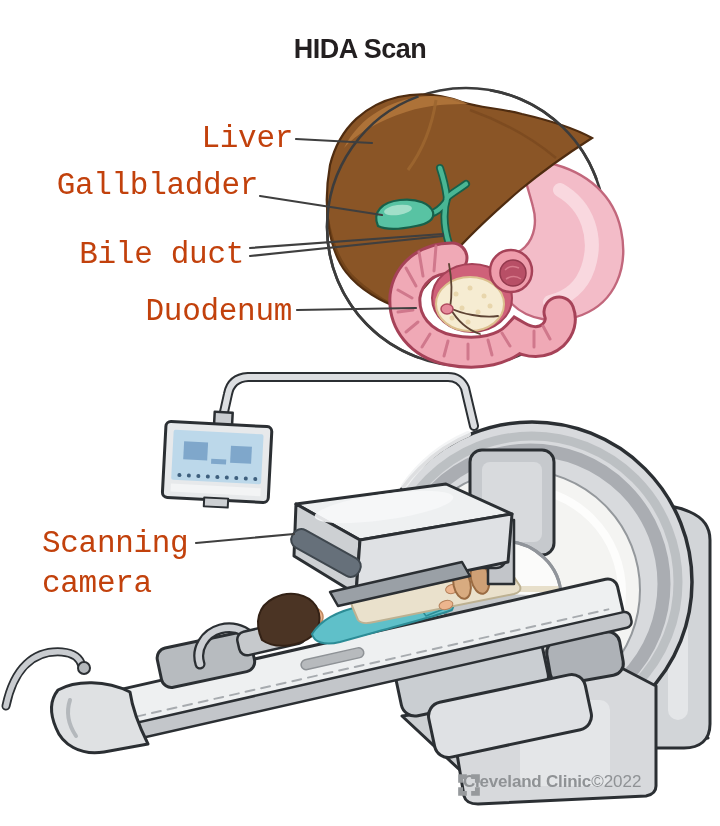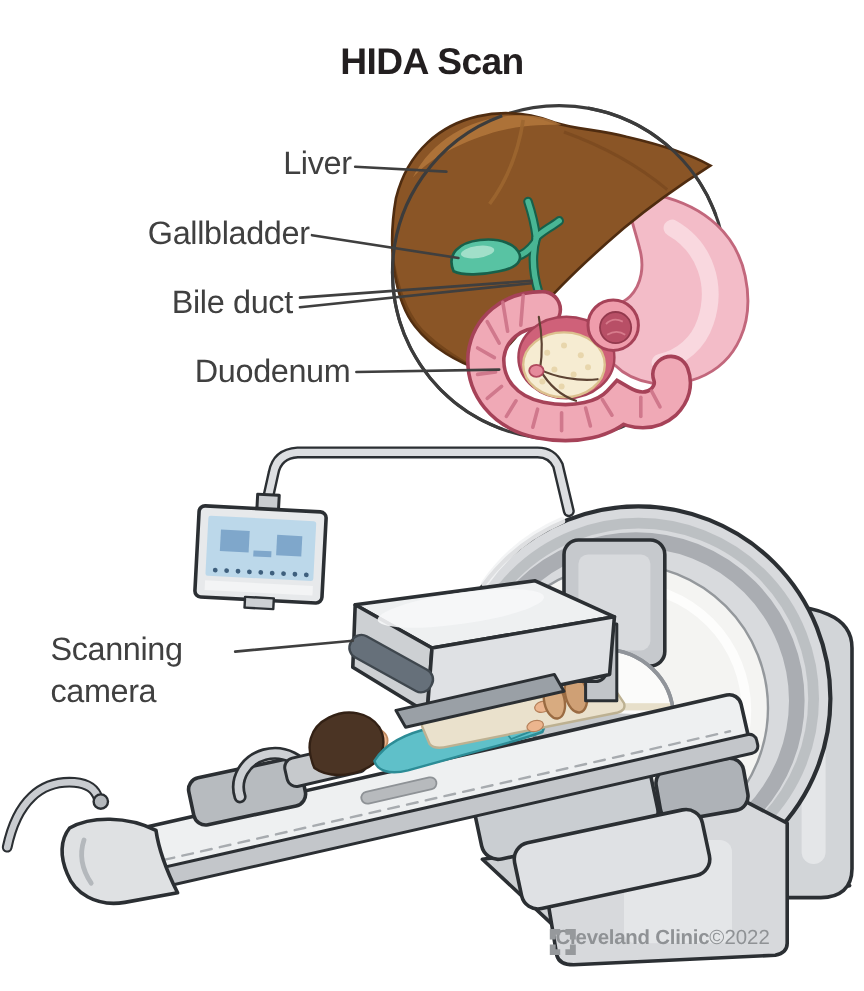--- a/index.html
+++ b/index.html
@@ -1,24 +1,24 @@
 <!DOCTYPE html>
 <html><head>
 <meta charset="utf-8">
 <style>
   html,body{margin:0;padding:0;background:#fff;}
   .canvas{position:relative;width:720px;height:826px;background:#ffffff;overflow:hidden;
           font-family:"Liberation Sans", sans-serif;}
   svg{position:absolute;left:0;top:0;}
   .page-title{position:absolute;left:0;top:34px;width:720px;text-align:center;
-              font-size:31px;font-weight:bold;color:#231f20;letter-spacing:-0.5px;}
-  .anat-label{position:absolute;font-size:27px;color:#404040;letter-spacing:-0.3px;
-              white-space:nowrap;line-height:1.15;}
+              font-size:27px;font-weight:bold;color:#231f20;letter-spacing:-0.5px;}
+  .anat-label{position:absolute;font-size:31px;color:#c2410c;letter-spacing:-0.3px;
+              white-space:nowrap;line-height:1.15;font-family:Liberation Mono, monospace;}
   .lbl-liver{right:427px;top:121px;}
-  .lbl-gallbladder{right:462px;top:179px;text-align:center;}
+  .lbl-gallbladder{right:462px;top:168px;text-align:center;}
   .lbl-bileduct{right:476px;top:237px;}
   .lbl-duodenum{right:428px;top:294px;}
   .lbl-camera{left:42px;top:524px;width:160px;text-align:left;white-space:normal;line-height:1.3;}
   .footer{position:absolute;left:456px;top:772px;display:flex;align-items:center;}
   .footer .brand{font-size:17px;font-weight:bold;color:#8f9295;letter-spacing:-0.2px;margin-left:7px;}
   .footer .year{font-size:17px;color:#8f9295;}
 </style>
 </head>
 <body>
 

